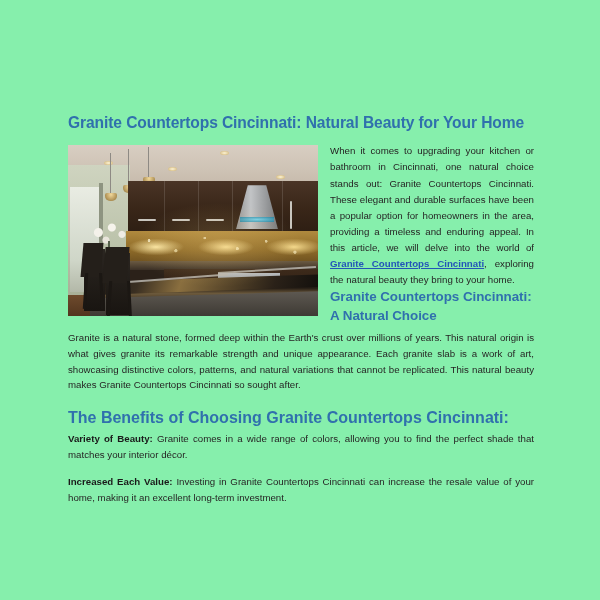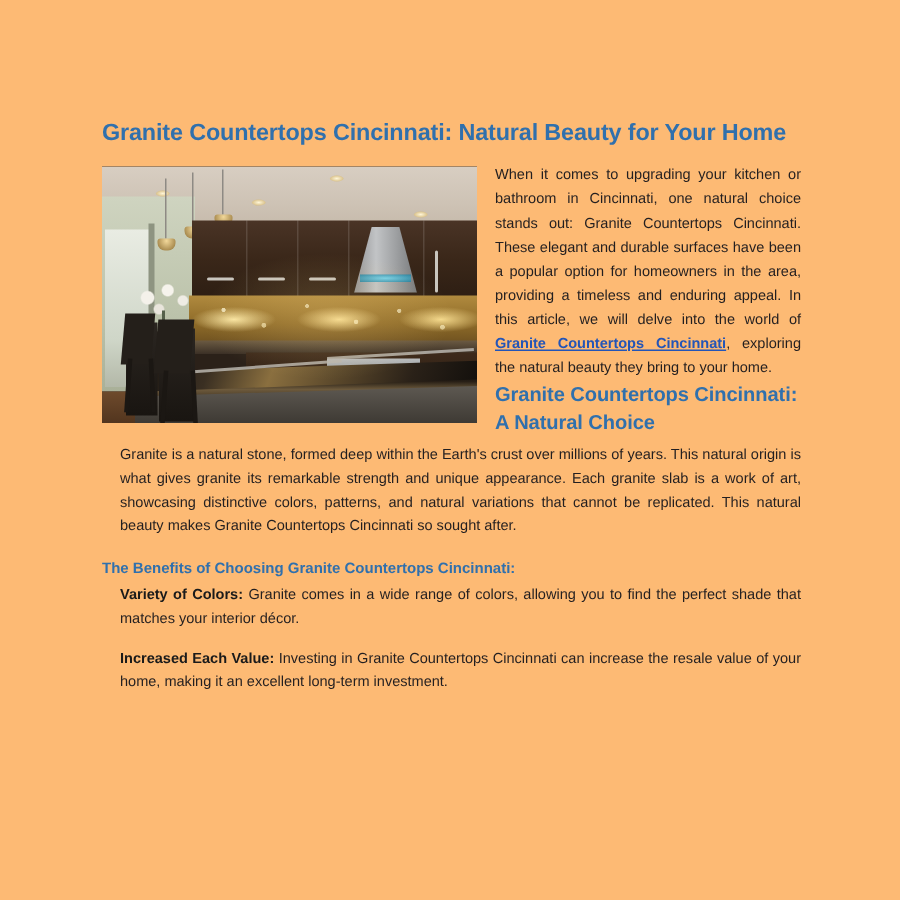--- a/index.html
+++ b/index.html
@@ -12,23 +12,23 @@
     height: 600px;
     overflow: hidden;
     font-family: "Liberation Sans", sans-serif;
     -webkit-font-smoothing: antialiased;
   }
 
   .page {
     position: relative;
     width: 600px;
     height: 600px;
-    background: #fdba74;
+    background: #86efac;
     box-sizing: border-box;
-    padding: 78px 67px 0 68px;
+    padding: 112px 67px 0 68px;
   }
 
   .doc-body {
     position: relative;
     width: 466px;
   }
 
   h1.article-title {
     color: #3070ad;
     font-size: 15.6px;
@@ -42,42 +42,42 @@
     color: #3070ad;
     font-size: 13.4px;
     line-height: 1.38;
     font-weight: bold;
     margin: 0 0 2px 0;
     letter-spacing: -0.05px;
   }
 
   h2.benefits-heading {
     color: #3070ad;
-    font-size: 10px;
+    font-size: 16px;
     line-height: 1.4;
     font-weight: bold;
     margin: 14px 0 2px 0;
   }
 
   .kitchen-photo {
     float: left;
     width: 250px;
     height: 171px;
     margin: 2px 12px 4px 0;
     position: relative;
     overflow: hidden;
     background: #2b2119;
     border: 0;
   }
 
   p.body-text {
     font-size: 9.7px;
     line-height: 1.62;
     color: #231f20;
-    margin: 0 0 11px 12px;
+    margin: 0 0 11px 0;
     text-align: justify;
   }
   p.body-text.tight { margin-bottom: 0; }
 
   p.lead-text {
     font-size: 9.7px;
     line-height: 1.66;
     color: #231f20;
     margin: 0;
     text-align: justify;
@@ -302,19 +302,19 @@
     <p class="lead-text"><span>When it comes to upgrading your kitchen or bathroom in Cincinnati, one natural choice stands out: Granite Countertops Cincinnati. These elegant and durable surfaces have been a popular option for homeowners in the area, providing a timeless and enduring appeal. In this article, we will delve into the world of </span><a href="#" class="inline-link">Granite Countertops Cincinnati</a><span>, exploring the natural beauty they bring to your home.</span></p>
 
     <h2 class="section-heading" style="margin-top:0;">Granite Countertops Cincinnati: A Natural Choice</h2>
 
     <p class="body-text" style="clear:both; padding-top:3px;">Granite is a natural stone, formed deep within the Earth's crust over millions of years. This natural origin is what gives granite its remarkable strength and unique appearance. Each granite slab is a work of art, showcasing distinctive colors, patterns, and natural variations that cannot be replicated. This natural beauty makes Granite Countertops Cincinnati so sought after.</p>
 
     <h2 class="benefits-heading">The Benefits of Choosing Granite Countertops Cincinnati:</h2>
 
 
 
-    <p class="body-text"><span class="term">Variety of Colors:</span><span> Granite comes in a wide range of colors, allowing you to find the perfect shade that matches your interior décor.</span></p>
+    <p class="body-text"><span class="term">Variety of Beauty:</span><span> Granite comes in a wide range of colors, allowing you to find the perfect shade that matches your interior décor.</span></p>
 
 
     <p class="body-text tight"><span class="term">Increased Each Value:</span><span> Investing in Granite Countertops Cincinnati can increase the resale value of your home, making it an excellent long-term investment.</span></p>
 
   </div>
 </div>
 
 </body></html>

